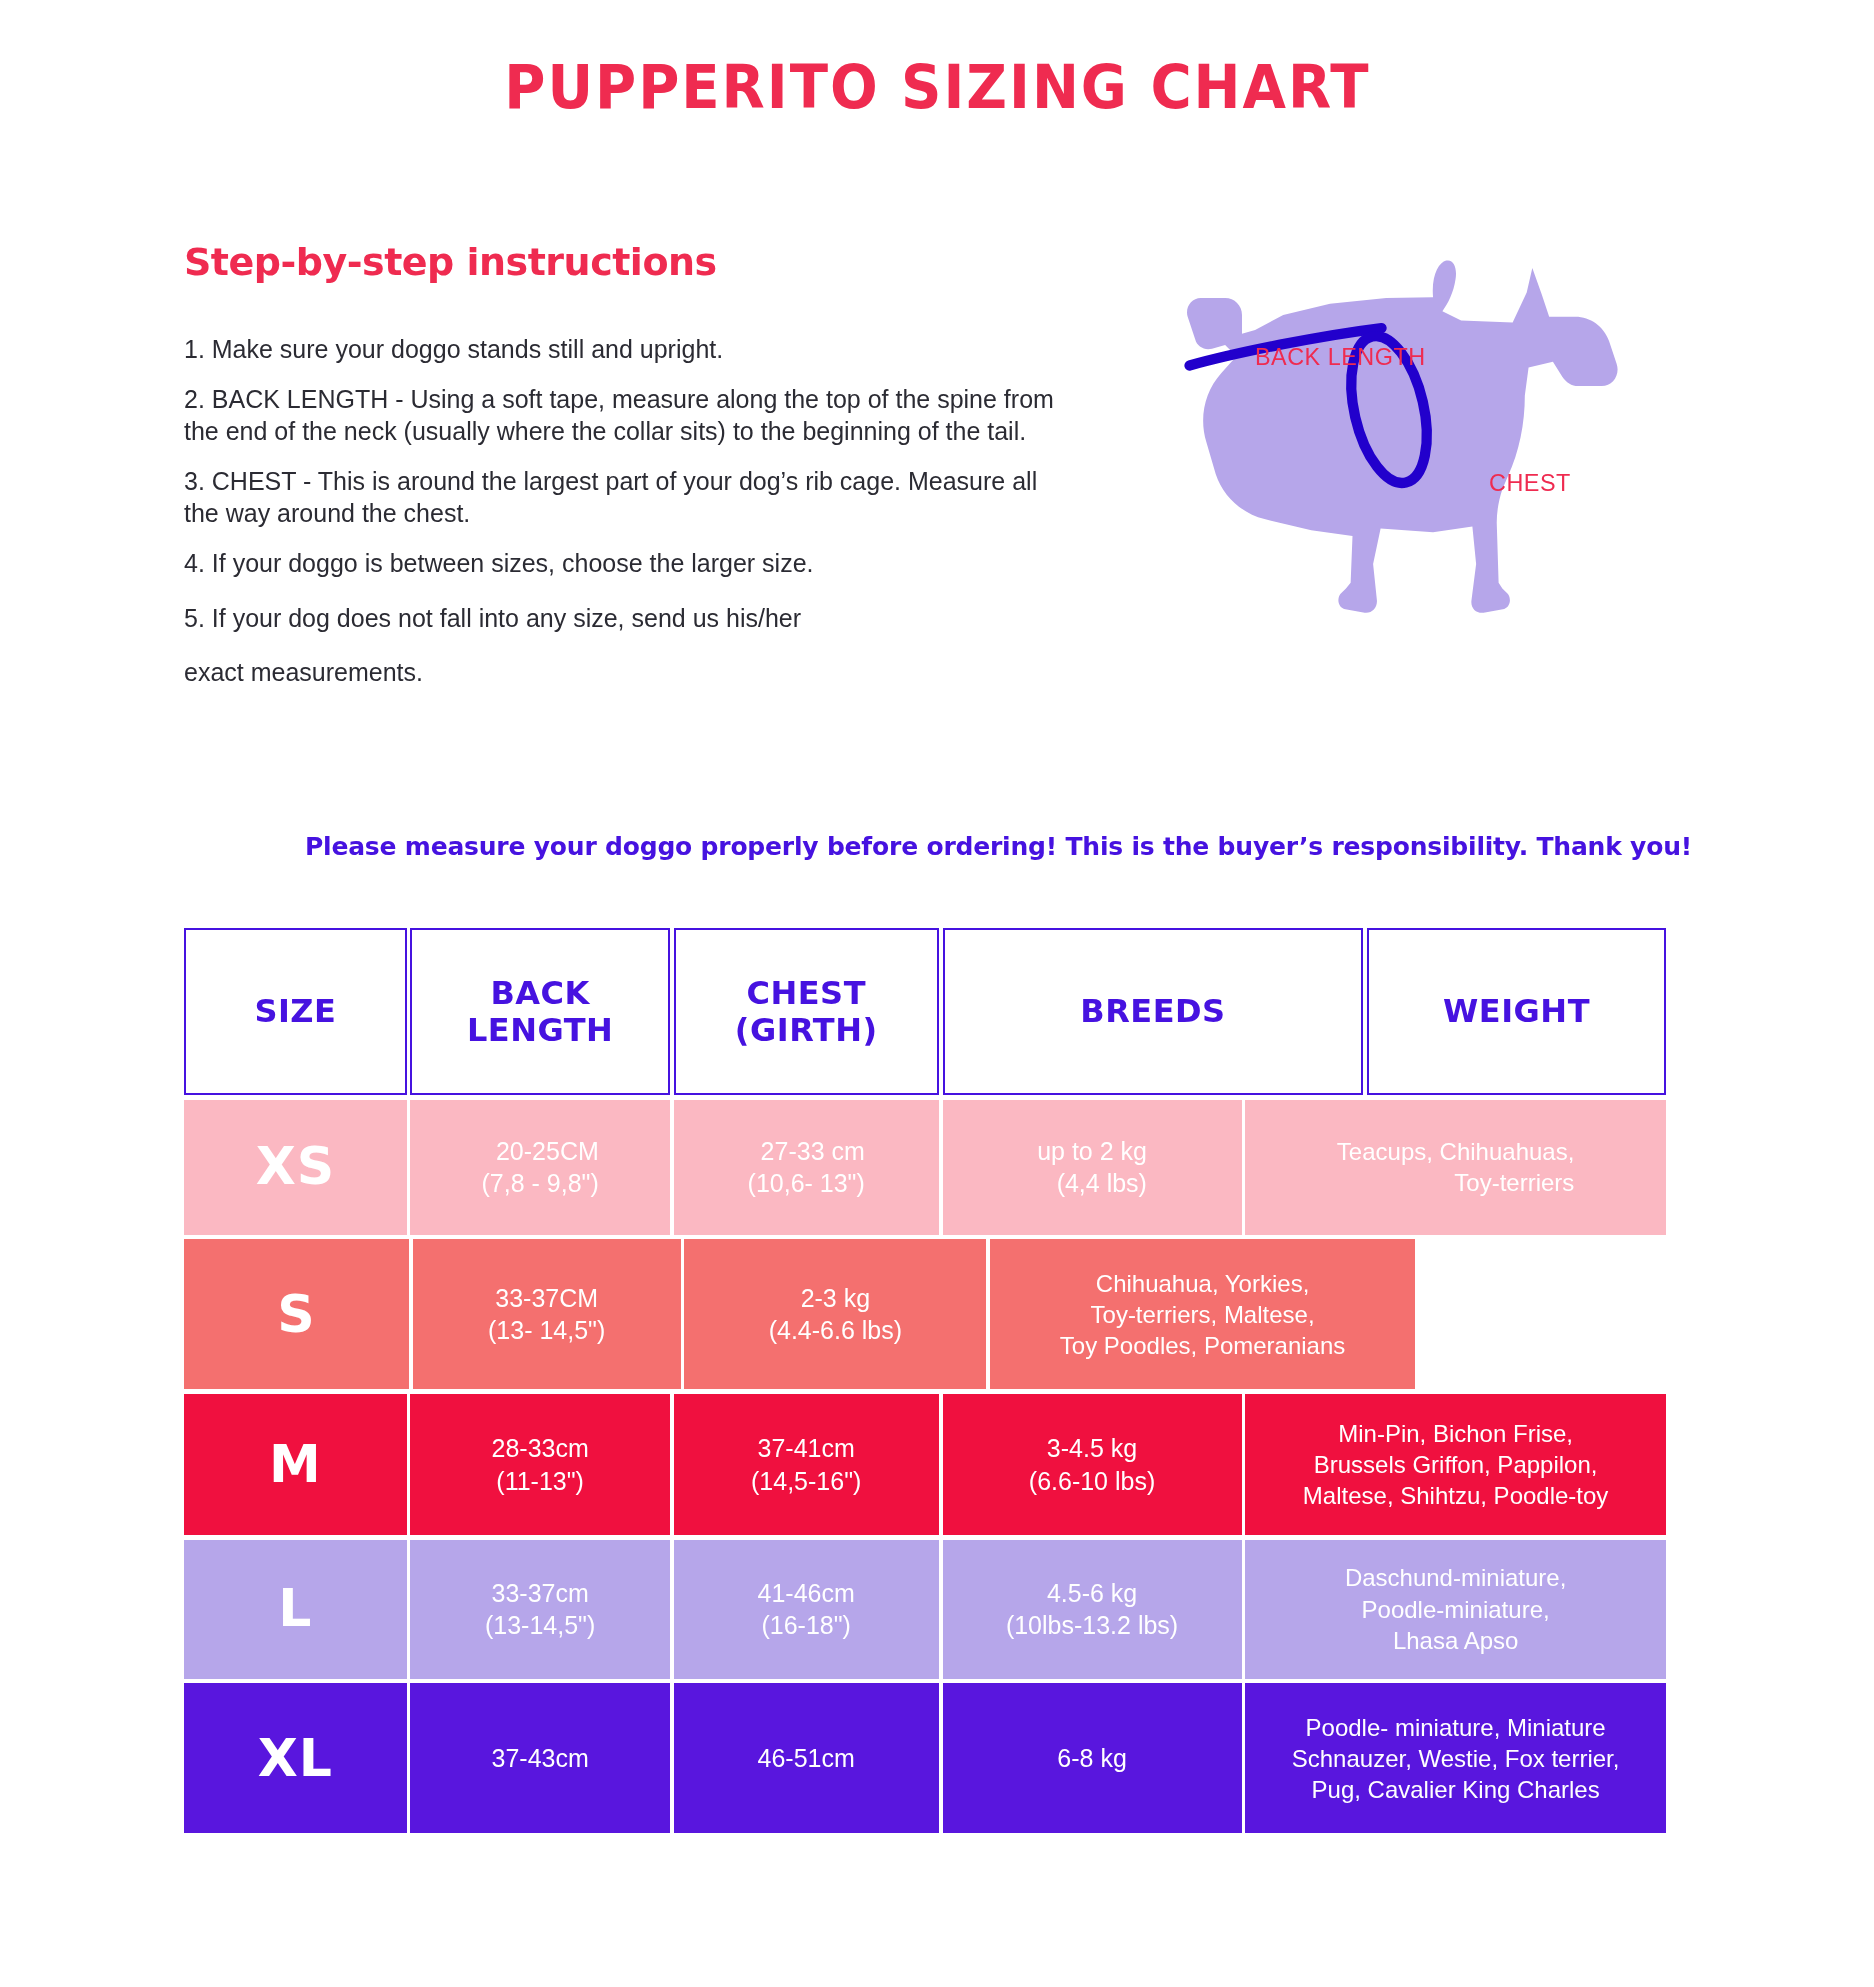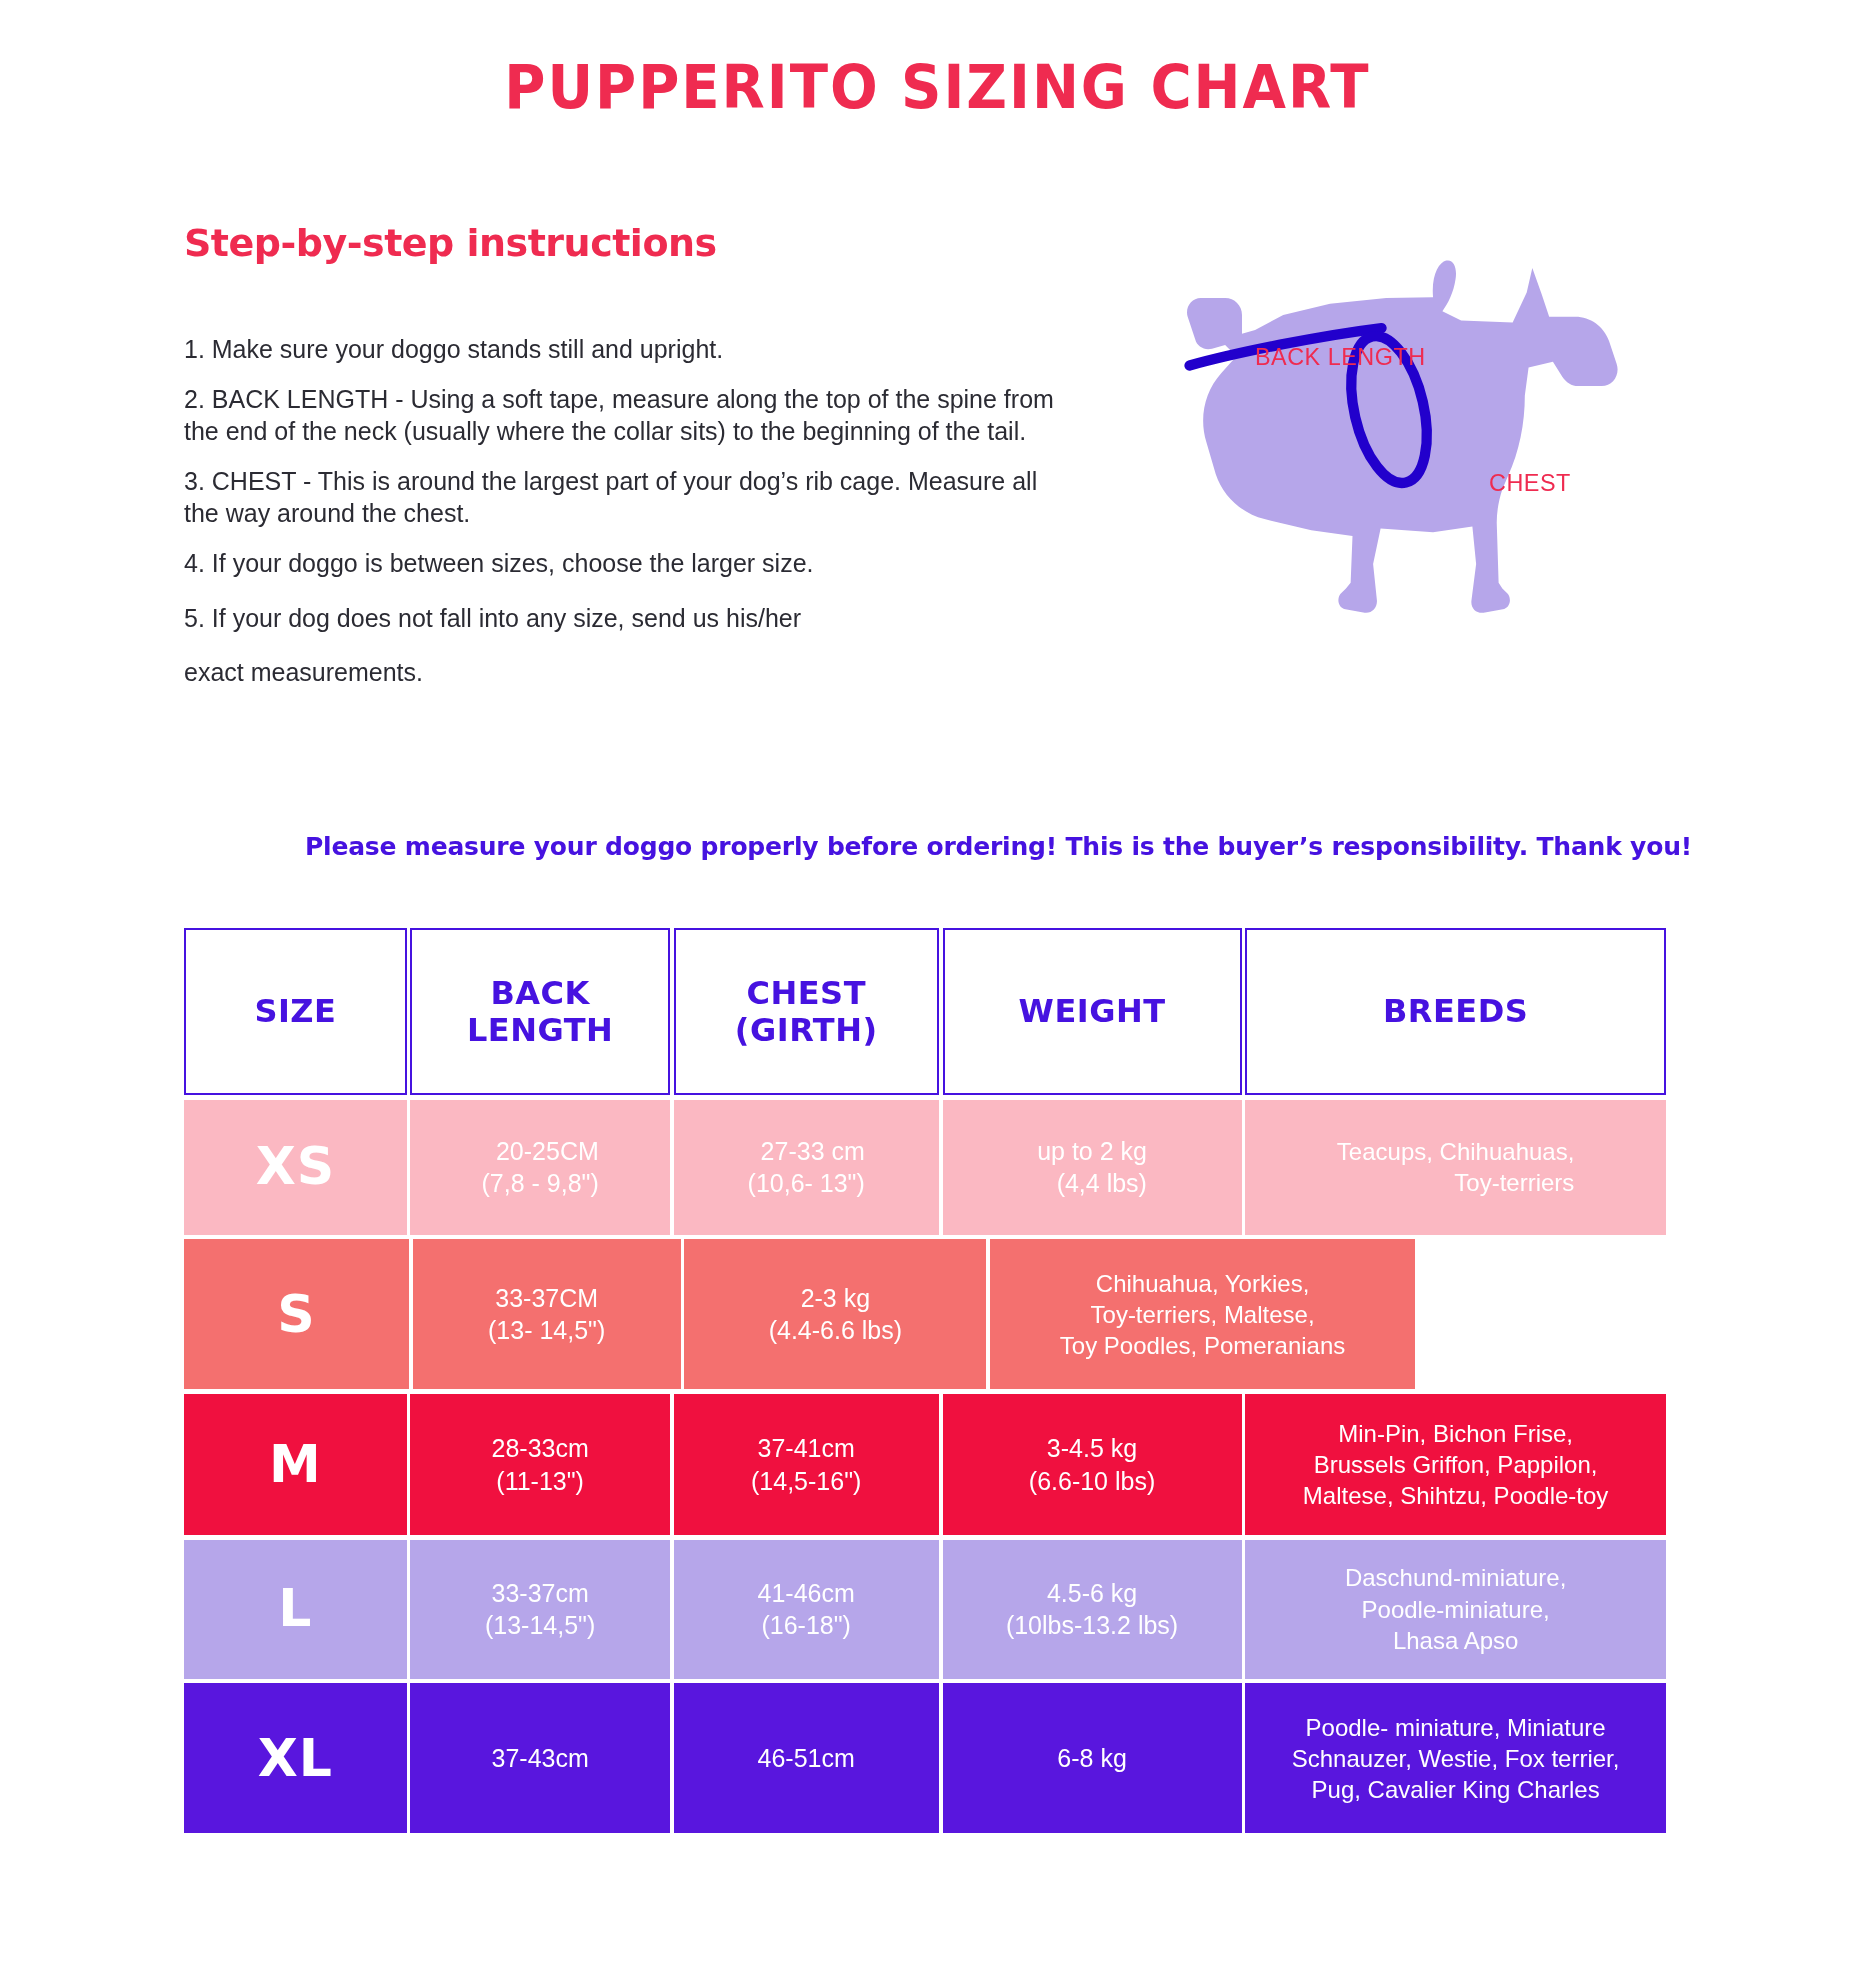--- a/index.html
+++ b/index.html
@@ -26,21 +26,21 @@
     font-size: 60px;
     letter-spacing: 1.9px;
     text-transform: uppercase;
     font-stretch: condensed;
     transform: scaleX(1.04);
   }
 
   
   .instructions-heading {
     position: absolute;
-    top: 221px;
+    top: 240px;
     left: 184px;
     color: #ef2b50;
     font-family: "DejaVu Sans", sans-serif;
     font-weight: bold;
     font-size: 38px;
     letter-spacing: -0.5px;
   }
   .steps {
     position: absolute;
     top: 333px;
@@ -240,22 +240,22 @@
 </div>
 
 <div class="notice">Please measure your doggo properly before ordering! This is the buyer’s responsibility. Thank you!</div>
 
 <div class="table">
 
   <div class="row header">
     <div class="cell c0">SIZE</div>
     <div class="cell c1 nowrap">BACK LENGTH</div>
     <div class="cell c2 nowrap">CHEST (GIRTH)</div>
+    <div class="cell c4">BREEDS</div>
     <div class="cell c3">WEIGHT</div>
-    <div class="cell c4">BREEDS</div>
   </div>
 
   <div class="row data">
     <div class="cell c0 size-cell bg-xs h-xs">XS</div>
     <div class="cell c1 bg-xs h-xs nowrap">20-25CM
 (7,8 - 9,8")</div>
     <div class="cell c2 bg-xs h-xs nowrap">27-33 cm
 (10,6- 13")</div>
     <div class="cell c3 bg-xs h-xs nowrap">up to 2 kg
 (4,4 lbs)</div>

